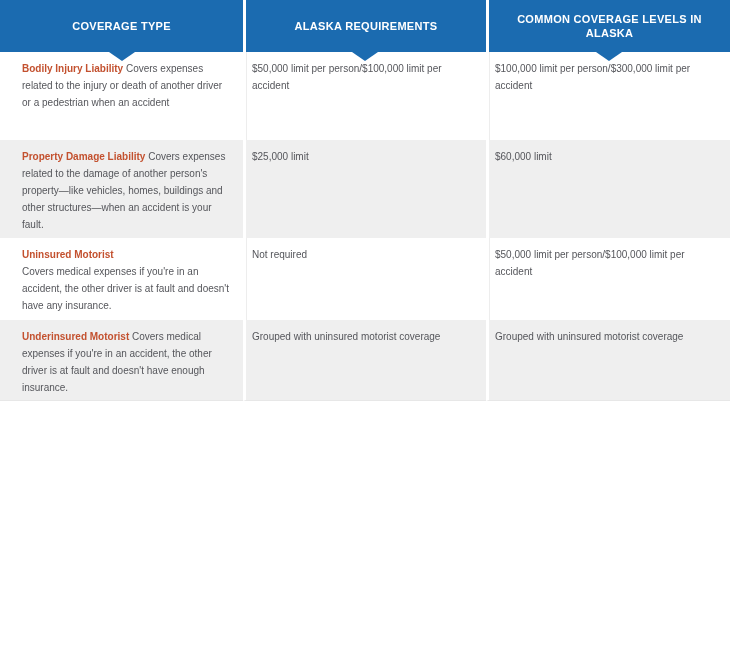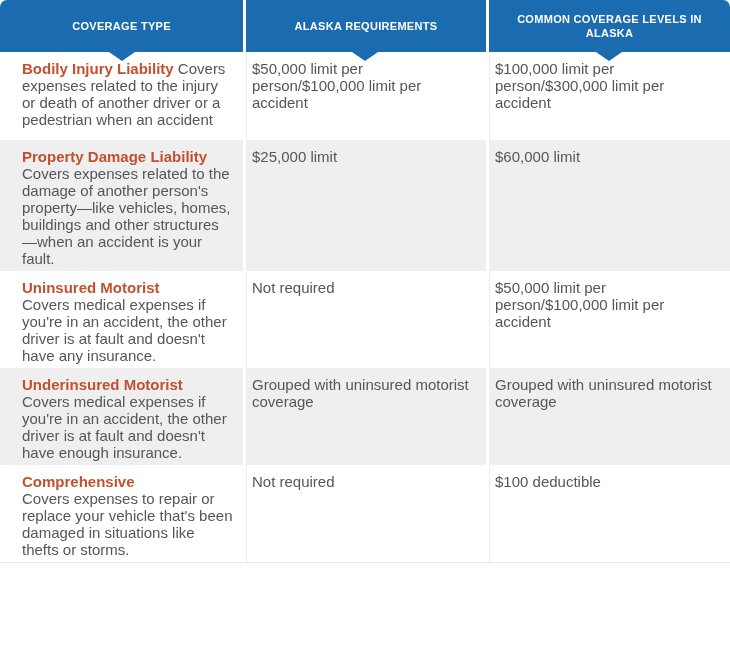--- a/index.html
+++ b/index.html
@@ -4,21 +4,20 @@
 <style>
   * { margin: 0; padding: 0; box-sizing: border-box; }
   body { background: #ffffff; }
   .page {
     width: 730px;
     height: 652px;
     position: relative;
     background: #ffffff;
     font-family: "Liberation Sans", sans-serif;
     overflow: hidden;
-    border-radius: 7px;
   }
   table.coverage {
     width: 730px;
     border-collapse: separate;
     border-spacing: 0;
     table-layout: fixed;
   }
   col.c1 { width: 243px; }
   col.c2 { width: 243px; }
   col.c3 { width: 244px; }
@@ -30,21 +29,21 @@
     text-align: center;
     font-size: 11px;
     font-weight: bold;
     letter-spacing: 0.3px;
     line-height: 14px;
     padding: 4px 18px;
   }
   thead th + th, tbody td + td { border-left: 3px solid #ffffff; }
   tbody td {
     vertical-align: top;
-    font-size: 15px;
+    font-size: 10px;
     line-height: 17px;
     color: var(--body-text, #55565b);
     padding: 8px 12px 4px 6px;
     background: #ffffff;
   }
   tbody td.first { padding: 8px 10px 4px 22px; }
   tbody tr:nth-child(even) td { background: var(--row-alt-bg, #efefef); }
   tbody tr:nth-child(odd) td + td { box-shadow: inset 1px 0 0 #ededed; }
   tbody tr:last-child td { border-bottom: 1px solid #e7e7e7; }
   .cov-name {
@@ -107,26 +106,18 @@
         <td>$50,000 limit per person/$100,000 limit per accident</td>
       </tr>
       <tr style="height:80px">
         <td class="first">
           <span class="cov-name">Underinsured Motorist</span>
           <span class="cov-desc">Covers medical expenses if you're in an accident, the other driver is at fault and doesn't have enough insurance.</span>
         </td>
         <td>Grouped with uninsured motorist coverage</td>
         <td>Grouped with uninsured motorist coverage</td>
       </tr>
-      <tr style="height:87px">
-        <td class="first">
-          <span class="cov-name block">Comprehensive</span>
-          <span class="cov-desc">Covers expenses to repair or replace your vehicle that's been damaged in situations like thefts or storms.</span>
-        </td>
-        <td>Not required</td>
-        <td>$100 deductible</td>
-      </tr>
     </tbody>
   </table>
   <div class="tri tri-1"></div>
   <div class="tri tri-2"></div>
   <div class="tri tri-3"></div>
 </div>
 
 </body></html>

